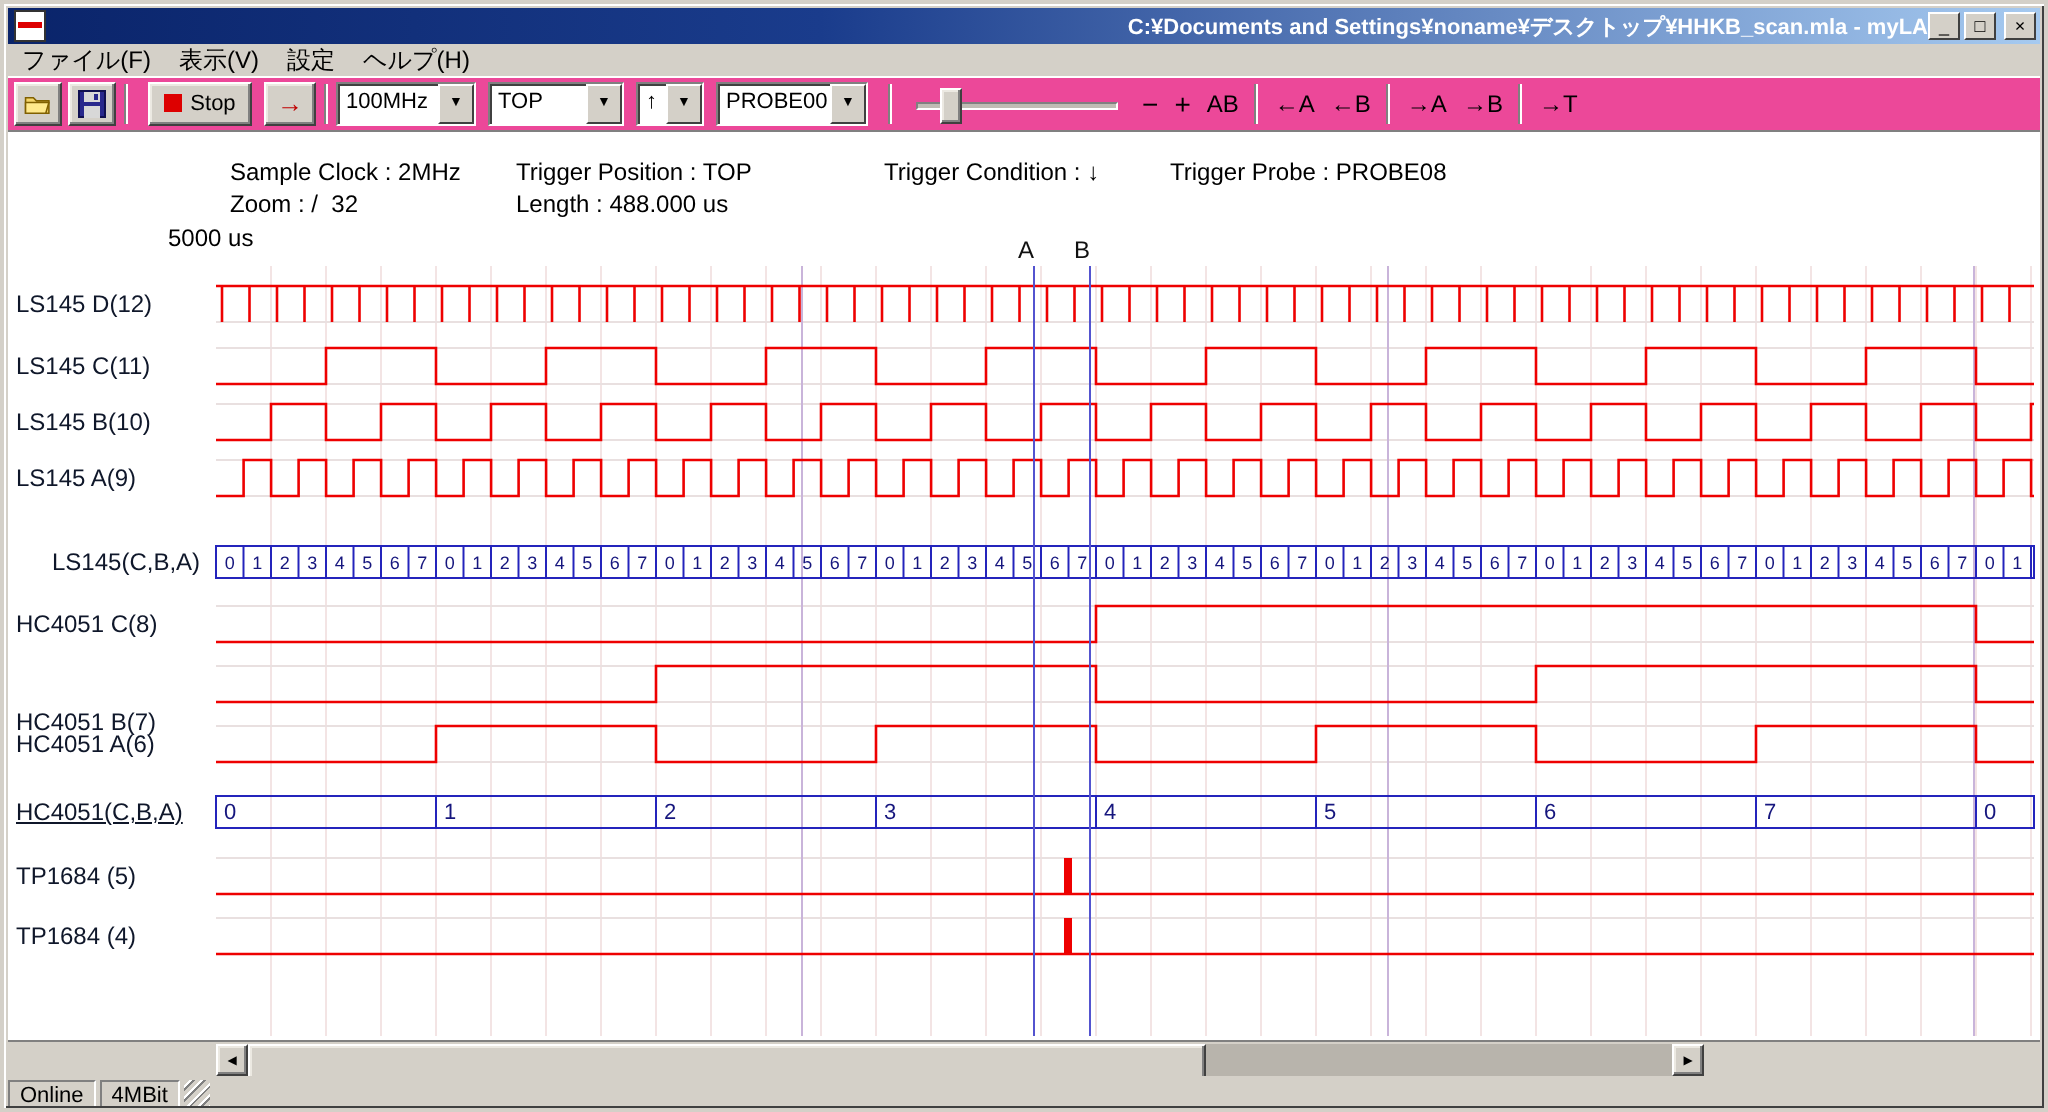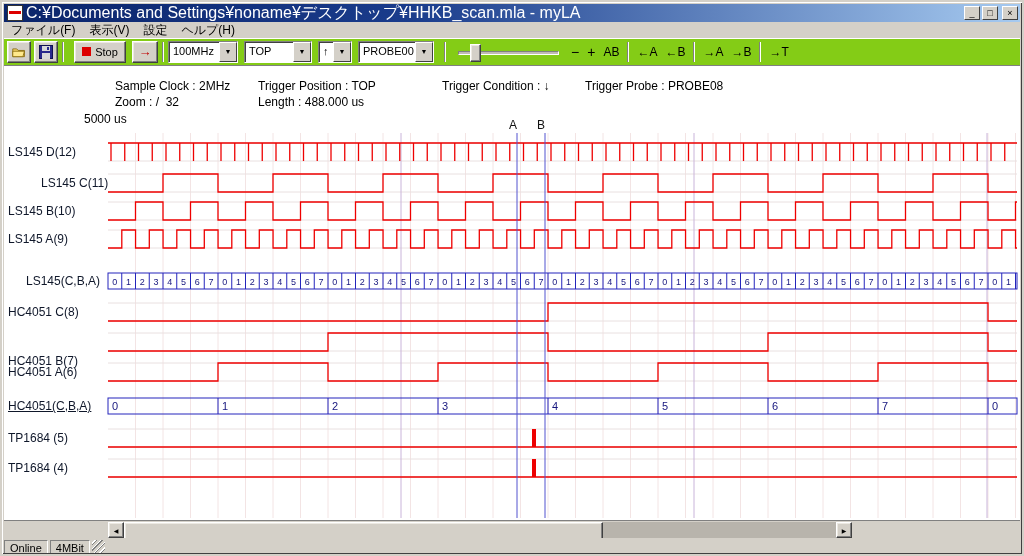--- a/index.html
+++ b/index.html
@@ -13,33 +13,33 @@
   .frame{position:absolute;inset:0;border:2px solid #d4d0c8;
     box-shadow:inset 1px 1px 0 #ffffff, inset -1px -1px 0 #404040;
     pointer-events:none;z-index:50;}
   
   .titlebar{position:absolute;left:4px;top:4px;right:4px;height:18px;
     background:linear-gradient(90deg,#0a246a 0%,#1a3c8c 40%,#a6caf0 100%);
     display:flex;align-items:center;padding:0 2px;}
   .appicon{width:14px;height:14px;margin:0 3px 0 1px;flex:0 0 auto;
     background:#fff;border:1px solid #333;position:relative;}
   .appicon::after{content:"";position:absolute;left:1px;right:1px;top:5px;height:3px;background:#d00;}
-  .title{color:#fff;font-weight:normal;font-size:16px;white-space:nowrap;overflow:hidden;flex:1;}
+  .title{color:#fff;font-weight:bold;font-size:11px;white-space:nowrap;overflow:hidden;flex:1;text-align:right;}
   .winbtns{display:flex;gap:2px;flex:0 0 auto;}
   .wbtn{width:16px;height:14px;font-size:9px;line-height:11px;padding:0;
     background:#d4d0c8;border:1px solid;border-color:#fff #404040 #404040 #fff;
     font-family:"Liberation Sans",sans-serif;}
   .wbtn.close{margin-left:2px;}
   
   .menubar{position:absolute;left:4px;top:22px;right:4px;height:16px;
     background:#d4d0c8;display:flex;align-items:center;font-size:12px;}
   .menu-item{padding:1px 7px;}
   
   .toolbar{position:absolute;left:4px;top:38px;right:4px;height:27px;
-    background:#84cc16;display:flex;align-items:center;
+    background:#ec4899;display:flex;align-items:center;
     box-shadow:inset 0 1px 0 #ffffff;}
   .sep{width:0;height:20px;border-left:1px solid #808080;border-right:1px solid #fff;margin:0 4px;}
   .tb{background:#d4d0c8;border:1px solid;border-color:#fff #404040 #404040 #fff;
     box-shadow:inset -1px -1px 0 #808080, inset 1px 1px 0 #ece9e2;
     height:22px;display:inline-flex;align-items:center;justify-content:center;
     font-size:11px;font-family:"Liberation Sans",sans-serif;padding:0 4px;}
   .iconbtn{width:24px;margin-left:3px;}
   .stopbtn{width:52px;margin-left:6px;}
   .stopsq{width:9px;height:9px;background:#dd0000;margin-right:4px;display:inline-block;}
   .runbtn{width:26px;margin-left:6px;color:#c00000;font-weight:bold;font-size:13px;}
@@ -167,21 +167,21 @@
 <span class="info-text" style="left:115px;top:79px">Sample Clock : 2MHz</span>
 <span class="info-text" style="left:258px;top:79px">Trigger Position : TOP</span>
 <span class="info-text" style="left:442px;top:79px">Trigger Condition : ↓</span>
 <span class="info-text" style="left:585px;top:79px">Trigger Probe : PROBE08</span>
 <span class="info-text" style="left:115px;top:95px">Zoom : /  32</span>
 <span class="info-text" style="left:258px;top:95px">Length : 488.000 us</span>
 <span class="info-text" style="left:84px;top:112px">5000 us</span>
 
 <div id="channel-labels">
     <div class="ch-label" style="top: 144px;">LS145 D(12)</div>
-    <div class="ch-label" style="top: 175px; margin-left: 33px;">LS145 C(11)</div>
+    <div class="ch-label" style="top: 175px;">LS145 C(11)</div>
     <div class="ch-label" style="top: 203px;">LS145 B(10)</div>
     <div class="ch-label" style="top: 231px;">LS145 A(9)</div>
     <div class="ch-label" style="top: 273px; margin-left: 18px;">LS145(C,B,A)</div>
     <div class="ch-label" style="top: 304px;">HC4051 C(8)</div>
     <div class="ch-label" style="top: 353px;">HC4051 B(7)</div>
     <div class="ch-label" style="top: 364px;">HC4051 A(6)</div>
     <div class="ch-label" style="top: 398px; text-decoration: underline;">HC4051(C,B,A)</div>
     <div class="ch-label" style="top: 430px;">TP1684 (5)</div>
     <div class="ch-label" style="top: 460px;">TP1684 (4)</div>
   </div>

